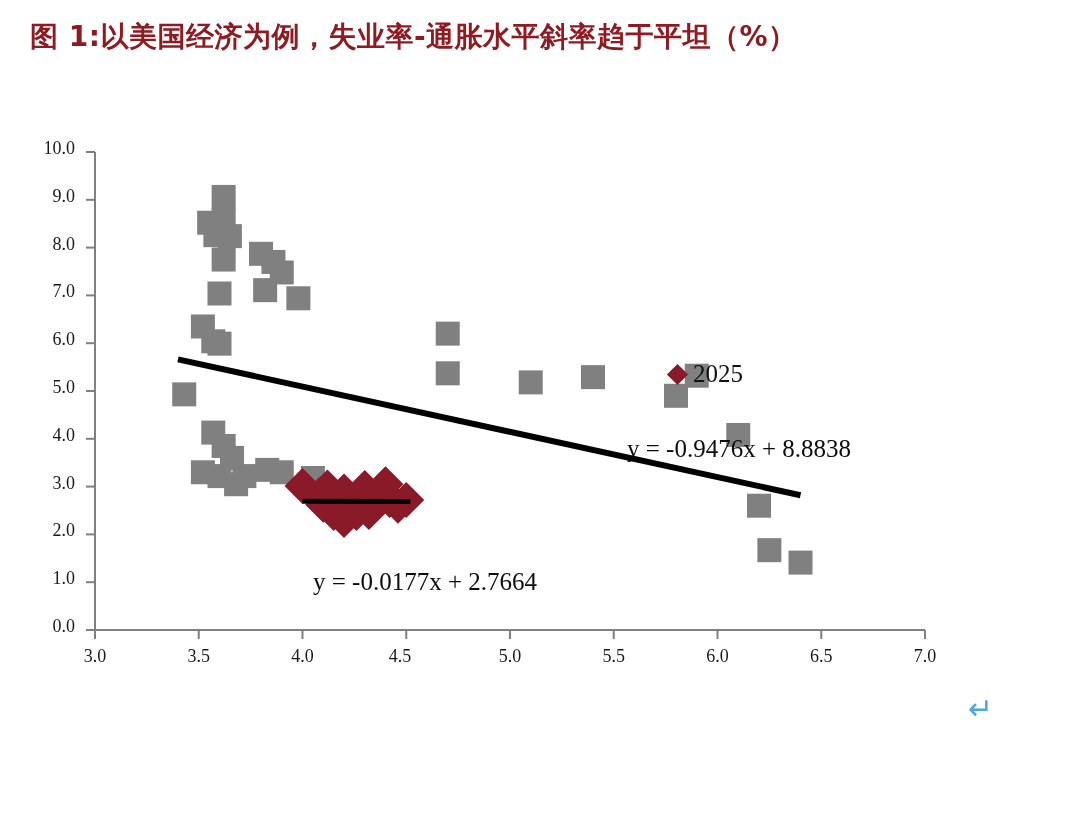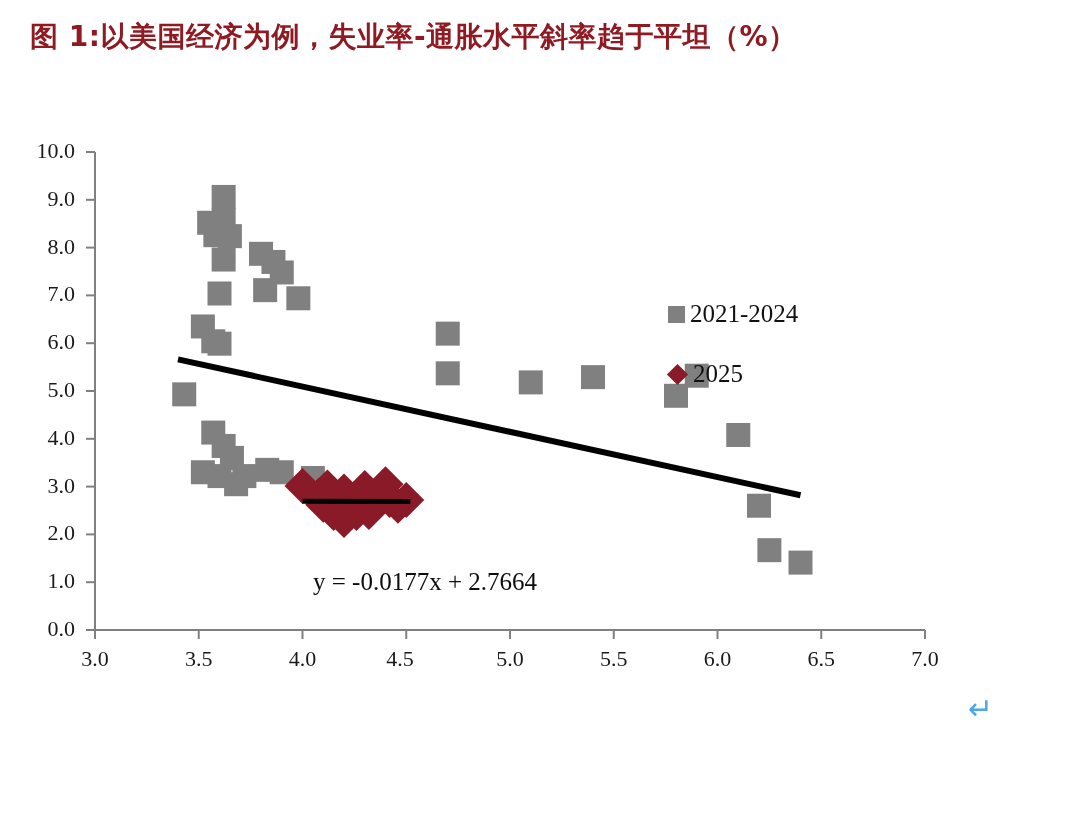--- a/index.html
+++ b/index.html
@@ -41,21 +41,21 @@
     height: 560px;
   }
   #plot-svg {
     position: absolute;
     left: 0;
     top: 0;
   }
   .tick-label {
     position: absolute;
     font-family: "Liberation Serif", "DejaVu Serif", serif;
-    font-size: 22px;
+    font-size: 18px;
     color: #1a1a1a;
     white-space: nowrap;
   }
   .ytick-label {
     text-align: right;
     width: 62px;
   }
   .xtick-label {
     text-align: center;
     width: 60px;
@@ -202,30 +202,27 @@
           <polygon points="381.34999999999997,354.336 399.34999999999997,372.336 381.34999999999997,390.336 363.34999999999997,372.336" fill="#8B1A28"></polygon>
           <polygon points="385.50000000000006,346.21000000000004 403.50000000000006,364.21000000000004 385.50000000000006,382.21000000000004 367.50000000000006,364.21000000000004" fill="#8B1A28"></polygon>
           <polygon points="389.65,361.984 407.65,379.984 389.65,397.984 371.65,379.984" fill="#8B1A28"></polygon>
           <polygon points="397.95,367.72 415.95,385.72 397.95,403.72 379.95,385.72" fill="#8B1A28"></polygon>
           <polygon points="406.25,361.984 424.25,379.984 406.25,397.984 388.25,379.984" fill="#8B1A28"></polygon>
         </g>
         <line x1="178" y1="239.358312" x2="800.5000000000001" y2="375.244152" stroke="#000000" stroke-width="6" stroke-linecap="butt"></line>
         <line x1="302.5" y1="381.15032" x2="410.3999999999999" y2="381.5902712" stroke="#000000" stroke-width="5" stroke-linecap="butt"></line>
       </svg>
 
-    <div class="legend-item" style="left:668px; top:180px;">
-      <span class="legend-swatch-square"></span>
-      <span>2021-2024</span>
-    </div>
 
     <div class="legend-item" style="left:668px; top:240px;">
       <span class="legend-swatch-diamond"></span>
       <span>2025</span>
     </div>
 
+    <div class="eq-label" style="left:627px; top:315px;">y = -0.9476x + 8.8838</div>
 
     <div class="eq-label" style="left:313px; top:448px;">y = -0.0177x + 2.7664</div>
   <div class="tick-label ytick-label" style="left: 13px; top: 496px;">0.0</div>
       <div class="tick-label ytick-label" style="left: 13px; top: 448.2px;">1.0</div>
       <div class="tick-label ytick-label" style="left: 13px; top: 400.4px; text-align: right;">2.0</div>
       <div class="tick-label ytick-label" style="left: 13px; top: 352.6px;">3.0</div>
       <div class="tick-label ytick-label" style="left: 13px; top: 304.8px;">4.0</div>
       <div class="tick-label ytick-label" style="left: 13px; top: 257px;">5.0</div>
       <div class="tick-label ytick-label" style="left: 13px; top: 209.2px;">6.0</div>
       <div class="tick-label ytick-label" style="left: 13px; top: 161.4px;">7.0</div>

